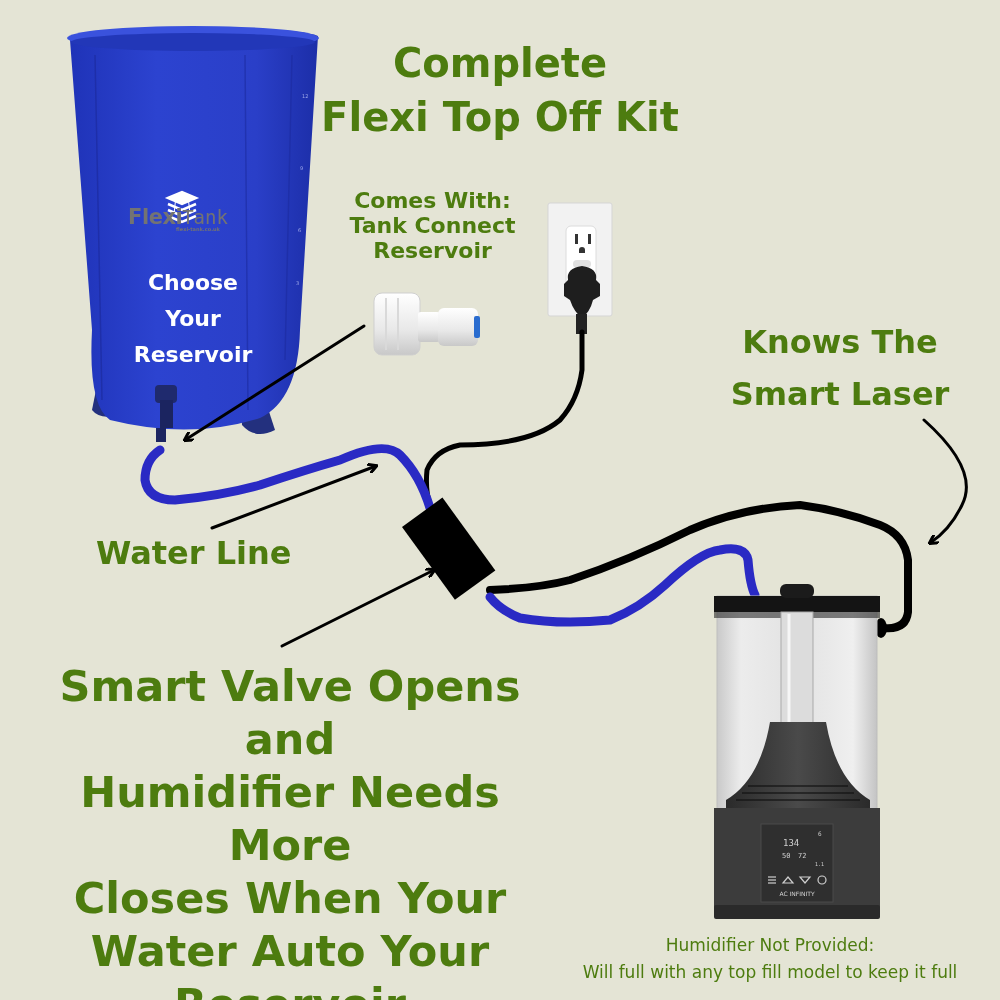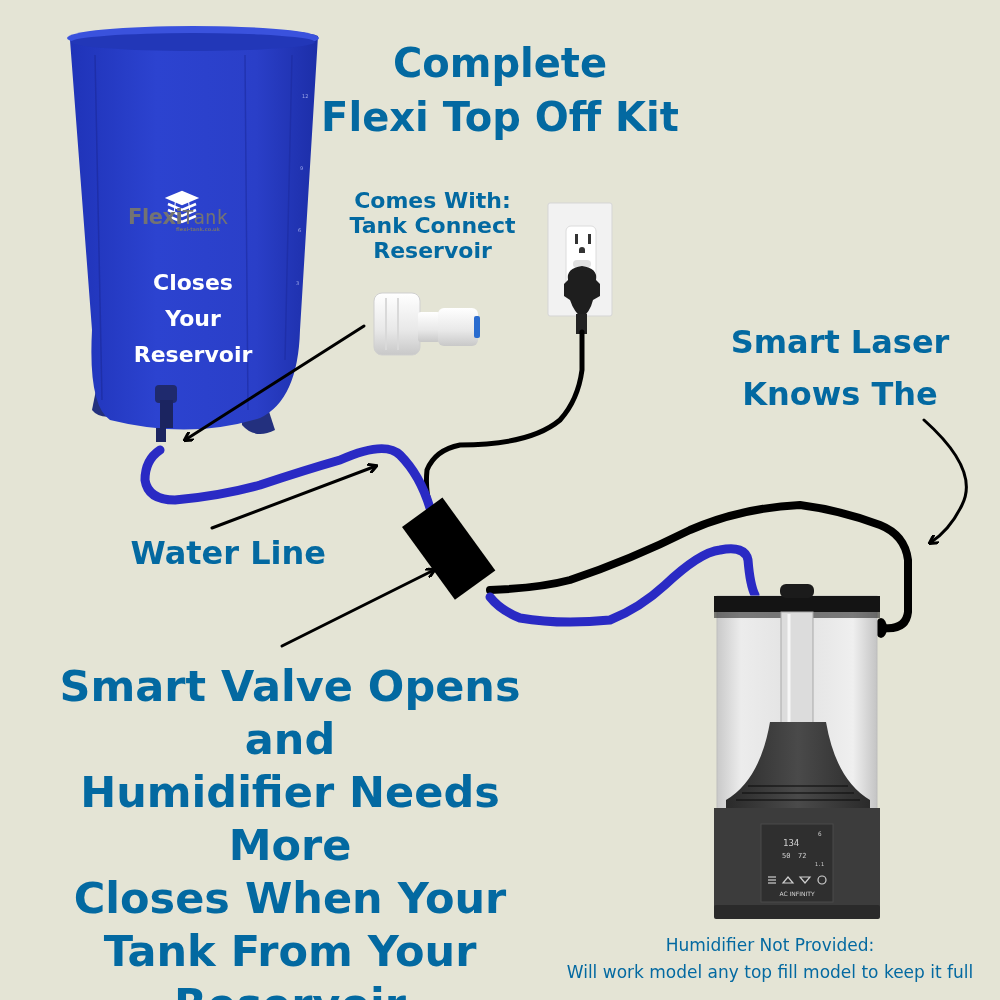--- a/index.html
+++ b/index.html
@@ -3,27 +3,27 @@
 <meta charset="utf-8">
 <style>
   html, body { margin: 0; padding: 0; }
   body {
     width: 1000px; height: 1000px; position: relative; overflow: hidden;
     background: #e4e4d5;
     font-family: "DejaVu Sans", sans-serif;
     color: #111;
   }
   .abs { position: absolute; }
-  .txt { text-align: center; font-weight: bold; color: #0369a1; }
+  .txt { text-align: center; font-weight: bold; color: #4d7c0f; }
   .title-line { font-size: 40px; line-height: 54px; letter-spacing: 0px; }
   .kit-title { left: 300px; top: 36px; width: 400px; }
   .comes-with { left: 345px; top: 188px; width: 175px; font-size: 22px; line-height: 25px; }
   .choose { left: 118px; top: 265px; width: 150px; font-size: 22px; line-height: 36px; color: #fff; }
   .laser { left: 700px; top: 316px; width: 280px; font-size: 32px; line-height: 52px; }
-  .waterline { left: 96px; top: 528px; width: 230px; font-size: 32px; line-height: 50px; text-align: right; }
+  .waterline { left: 96px; top: 528px; width: 230px; font-size: 32px; line-height: 50px; text-align: left; }
   .valve-desc { left: 50px; top: 660px; width: 480px; font-size: 43px; line-height: 53px; }
   .note { left: 540px; top: 932px; width: 460px; font-size: 17px; line-height: 27px; font-weight: normal; }
   svg.scene { position: absolute; left: 0; top: 0; }
   .lcd { font-family: "DejaVu Sans Mono", monospace; }
 </style>
 </head>
 <body>
 
 <svg class="scene" width="1000" height="1000" viewBox="0 0 1000 1000">
   <defs>
@@ -185,42 +185,42 @@
   <div class="title-line">Complete</div>
   <div class="title-line">Flexi Top Off Kit</div>
 </div>
 
 <div class="abs" style="left:118px; top:205px; width:120px; text-align:center; color:#737373; font-weight:bold;">
   <span style="font-size:21px; letter-spacing:-0.5px;">Flexi</span><span style="font-size:19px; font-weight:normal; font-family:'DejaVu Sans Mono', monospace;">Tank</span>
   <div style="font-size:5px; margin-top:-3px; padding-left:40px;">flexi-tank.co.uk</div>
 </div>
 
 <div class="abs txt choose">
-  <div>Closes</div>
+  <div>Choose</div>
   <div>Your</div>
   <div>Reservoir</div>
 </div>
 
 <div class="abs txt comes-with">
   <div>Comes With:</div>
   <div>Tank Connect</div>
   <div>Reservoir</div>
 </div>
 
 <div class="abs txt laser">
+  <div>Knows The</div>
   <div>Smart Laser</div>
-  <div>Knows The</div>
 </div>
 
 <div class="abs txt waterline">Water Line</div>
 
 <div class="abs txt valve-desc">
   <div>Smart Valve Opens and</div>
   <div>Humidifier Needs More</div>
   <div>Closes When Your</div>
-  <div>Tank From Your</div>
+  <div>Water Auto Your</div>
   <div>Reservoir</div>
 </div>
 
 <div class="abs txt note">
   <div>Humidifier Not Provided:</div>
-  <div>Will work model any top fill model to keep it full</div>
+  <div>Will full with any top fill model to keep it full</div>
 </div>
 
 </body></html>

